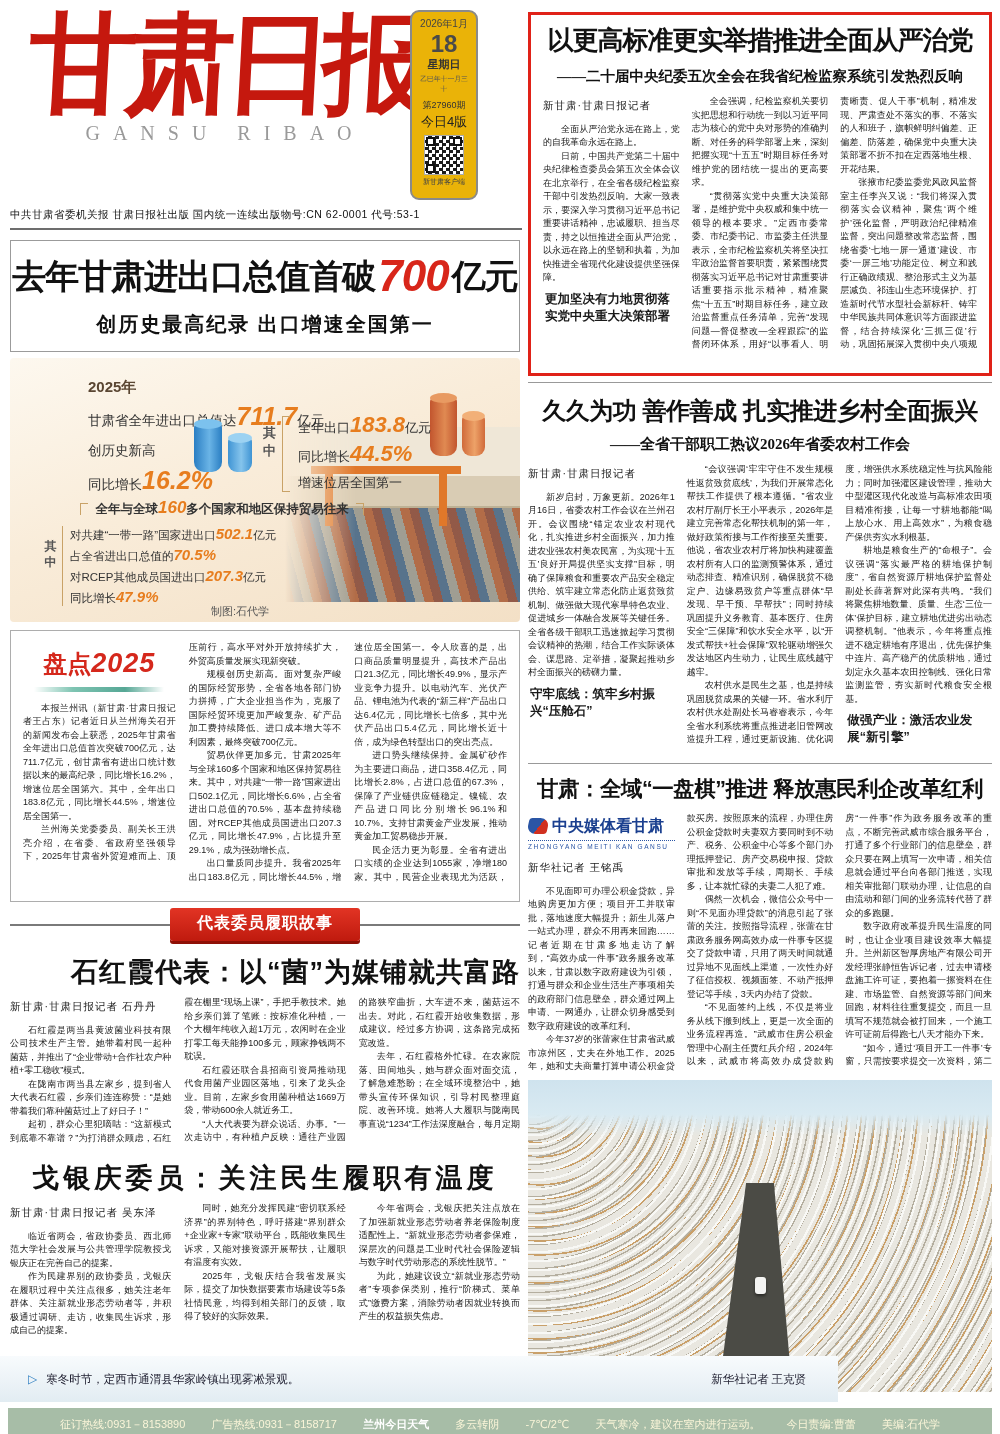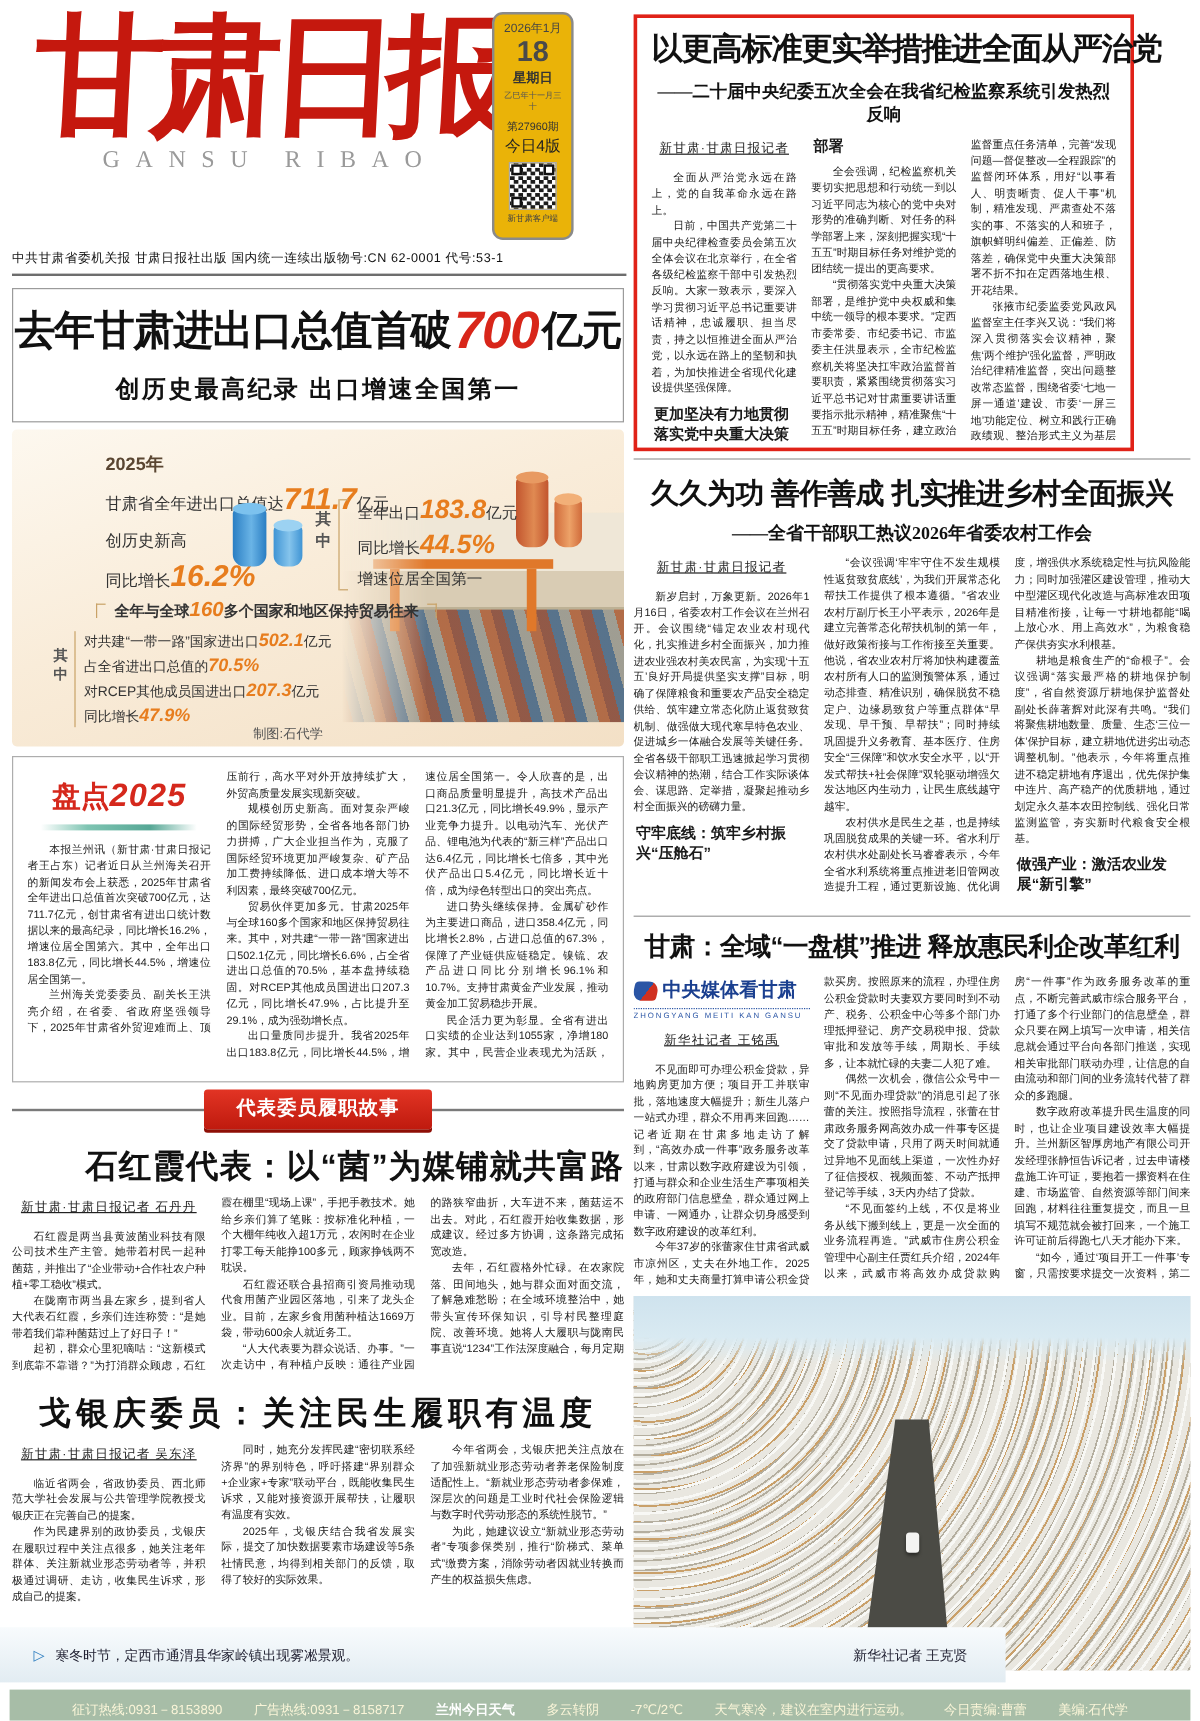--- a/index.html
+++ b/index.html
@@ -74,21 +74,21 @@
   .ig-box-h::before{border-left:1.5px solid #c9a267;border-top:1.5px solid #c9a267;margin-right:4px;}
   .ig-box-h::after{border-right:1.5px solid #c9a267;border-top:1.5px solid #c9a267;margin-left:4px;}
   .ig-rows{position:relative;margin-top:6px;padding-left:26px;font-size:11.5px;color:#333;line-height:19px;white-space:nowrap;}
   .ig-rows .ig-qz2{position:absolute;left:0;top:14px;width:13px;font-size:12px;font-weight:bold;color:#555;line-height:1.35;text-align:center;}
   .ig-rows .brace2{position:absolute;left:18px;top:2px;bottom:2px;border-left:1.5px solid #c9a267;}
   .ig-credit{position:absolute;left:120px;top:246px;width:220px;text-align:center;font-size:11px;color:#555;}
 
   
   .cols{column-fill:auto;overflow:hidden;font-size:9px;line-height:1.5;text-align:justify;color:#1a1a1a;}
   .para{margin:0;text-indent:2em;}
-  .byline{text-align:center;font-size:10.5px;margin:3px 0 9px;color:#222;letter-spacing:1px;text-decoration:underline;}
+  .byline{font-size:10.5px;margin:3px 0 9px;color:#222;letter-spacing:1px;}
   .col-subhead{font-size:12.5px;font-weight:900;margin:6px 2px;line-height:1.35;text-align:left;text-indent:0;}
 
   
   .pd{position:absolute;left:10px;top:630px;width:510px;height:272px;border:1px solid #adadad;
       padding:10px 12px;box-sizing:border-box;}
   .pd-cols{column-count:3;column-gap:13px;height:248px;}
   .pd-logo{text-align:center;margin:2px 6px 10px;break-inside:avoid;}
   .pd-logo-cn{font-size:24px;font-weight:900;color:#d5281c;}
   .pd-logo-num{font-size:27px;font-weight:900;color:#d5281c;font-style:italic;letter-spacing:1px;}
   .pd-logo::after{content:"";display:block;height:5px;margin:3px auto 0;width:130px;
@@ -99,21 +99,21 @@
   .banner::before{content:"";position:absolute;left:0;right:0;top:16px;border-top:2px solid #7a7a7a;}
   .badge{position:relative;display:block;margin:0 auto;width:190px;background:linear-gradient(#e23424,#bf1a0e);
          color:#fff;font-weight:bold;font-size:16px;text-align:center;padding:5px 0 7px;border-radius:3px;
          box-shadow:0 3px 0 #8e0f06;letter-spacing:1px;}
   .shi-title{position:absolute;left:10px;top:954px;width:510px;text-align:right;font-size:27px;font-weight:900;letter-spacing:1px;}
   .shi-body{position:absolute;left:10px;top:996px;width:510px;height:152px;column-count:3;column-gap:13px;}
   .ge-title{position:absolute;left:10px;top:1160px;width:510px;text-align:center;font-size:27px;font-weight:900;letter-spacing:4px;}
   .ge-body{position:absolute;left:10px;top:1202px;width:510px;height:148px;column-count:3;column-gap:13px;}
 
   
-  .a1{position:absolute;left:528px;top:12px;width:417px;height:364px;border:3px solid #e02218;
+  .a1{position:absolute;left:528px;top:12px;width:464px;height:364px;border:3px solid #e02218;
       box-sizing:border-box;padding:8px 12px 6px;background:#fff;}
   .a1-title{text-align:center;font-size:26px;font-weight:900;letter-spacing:-1px;white-space:nowrap;}
   .a1-sub{text-align:center;font-size:14.5px;font-weight:bold;font-family:"Liberation Serif",serif;margin-top:9px;}
   .a1-body{margin-top:9px;height:258px;column-count:3;column-gap:12px;}
   .a2{position:absolute;left:528px;top:382px;width:464px;height:378px;border-top:1px solid #999;
       padding-top:12px;box-sizing:border-box;}
   .a2-title{text-align:center;font-size:24px;font-weight:900;letter-spacing:-0.5px;white-space:nowrap;}
   .a2-sub{text-align:center;font-size:15px;font-weight:bold;font-family:"Liberation Serif",serif;margin-top:8px;}
   .a2-body{margin-top:9px;height:284px;column-count:3;column-gap:12px;}
   .a3{position:absolute;left:528px;top:763px;width:464px;height:312px;border-top:1px solid #999;

